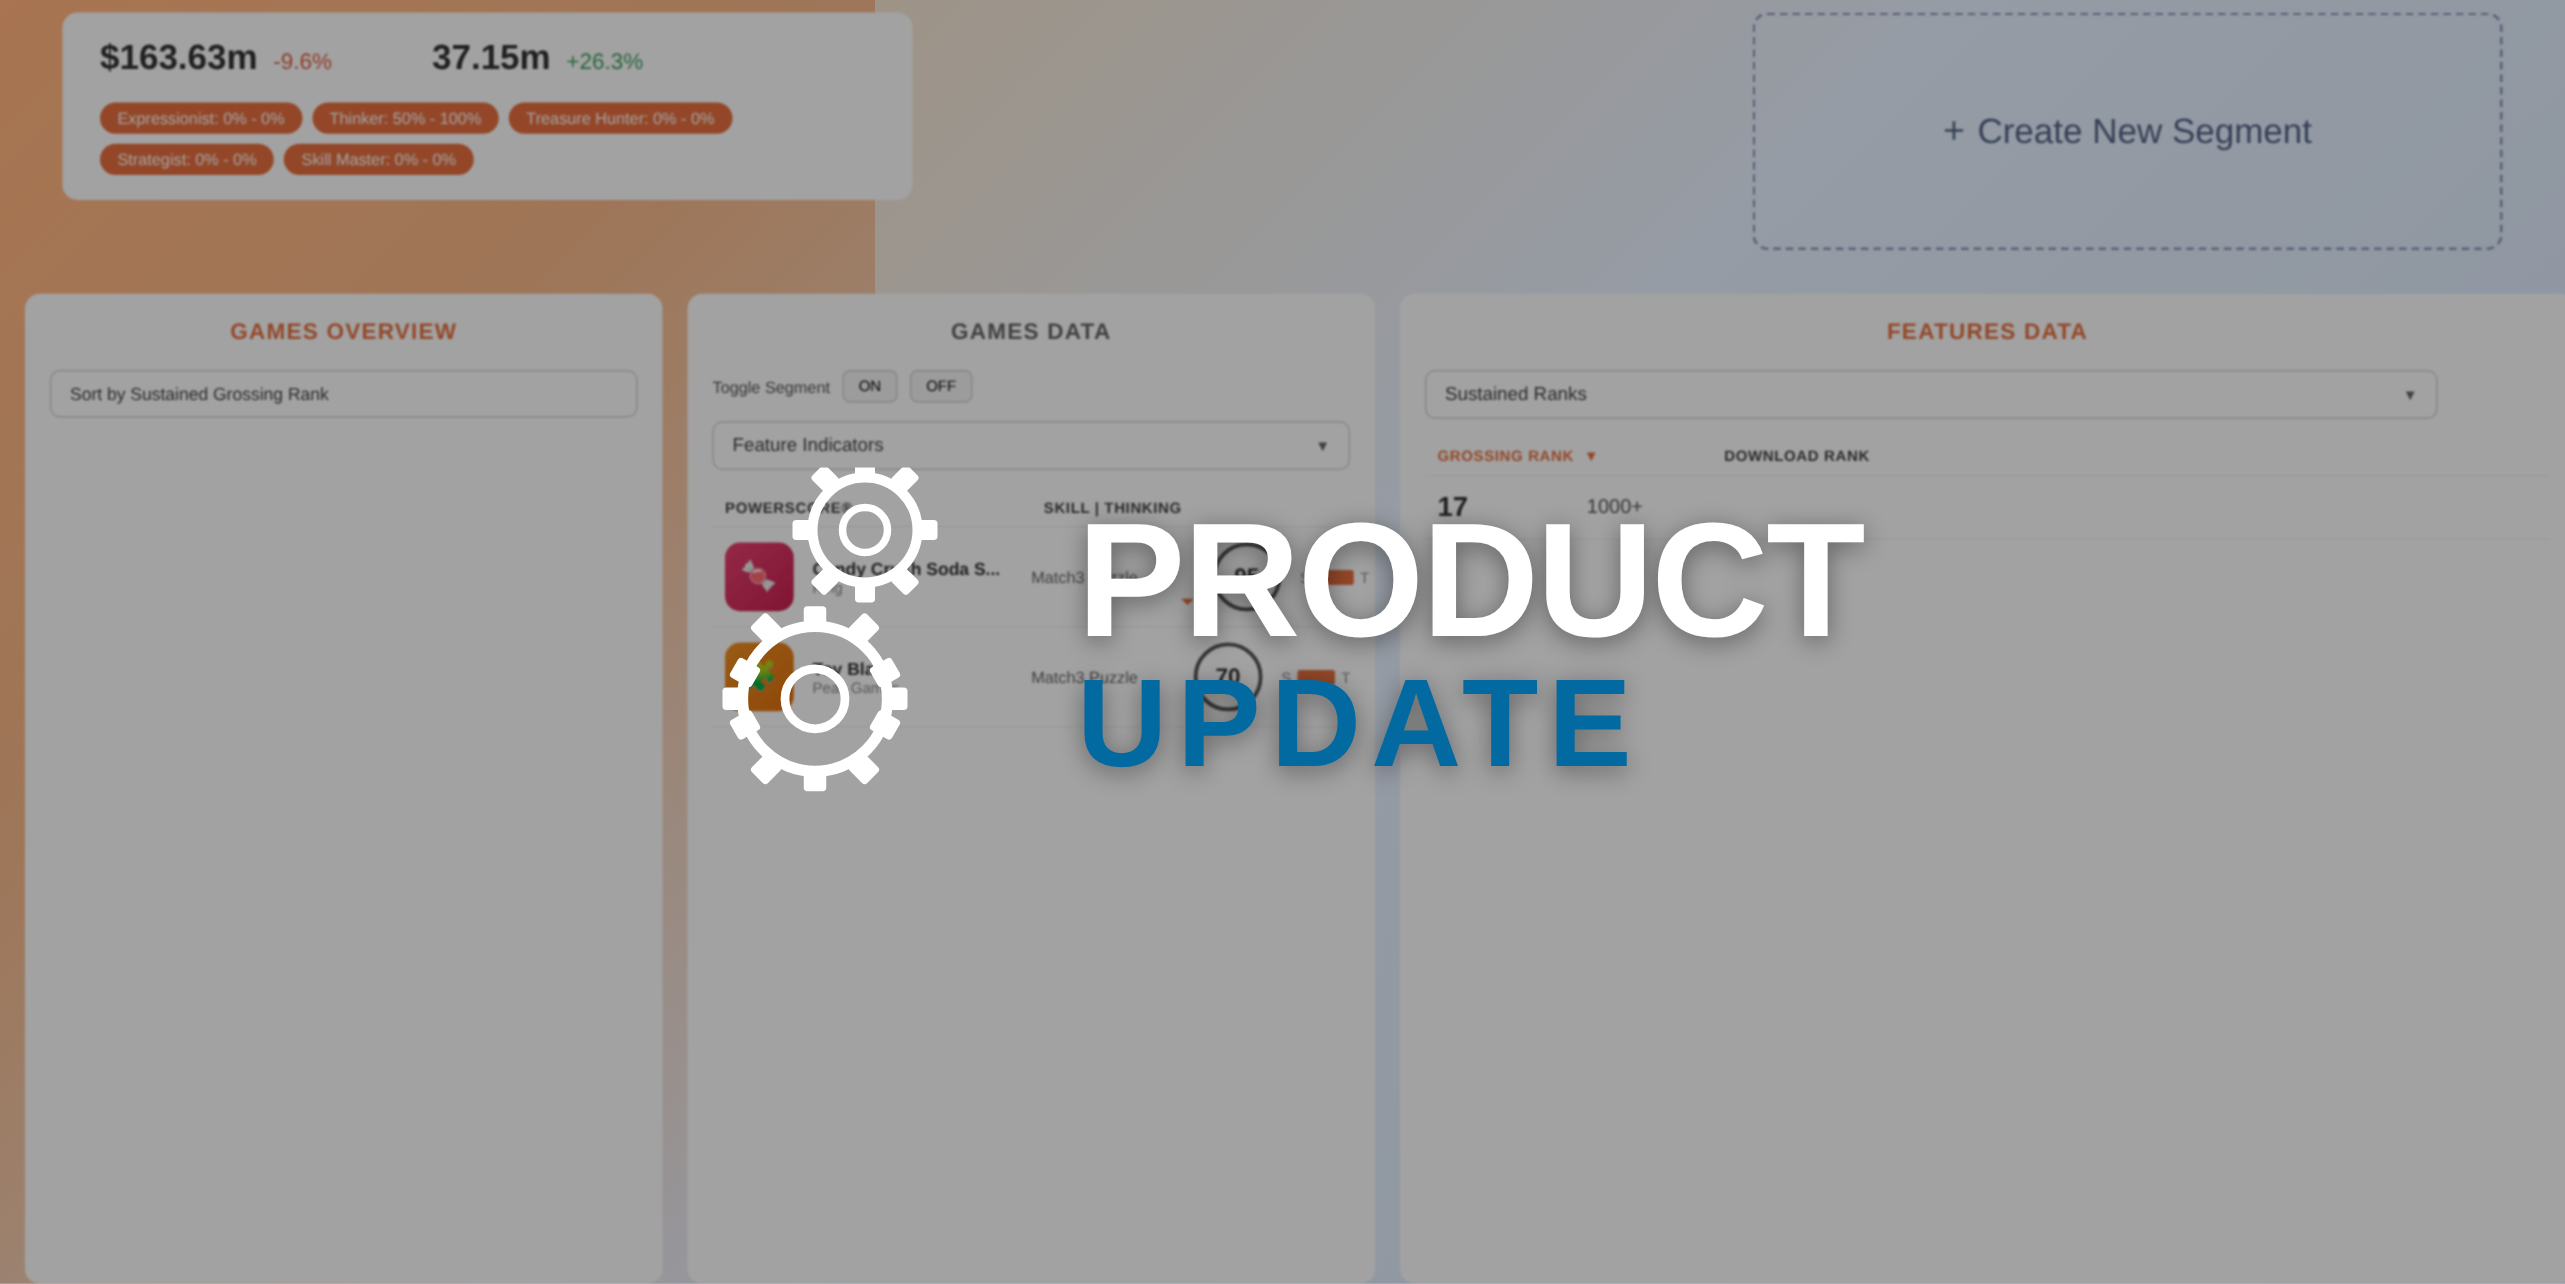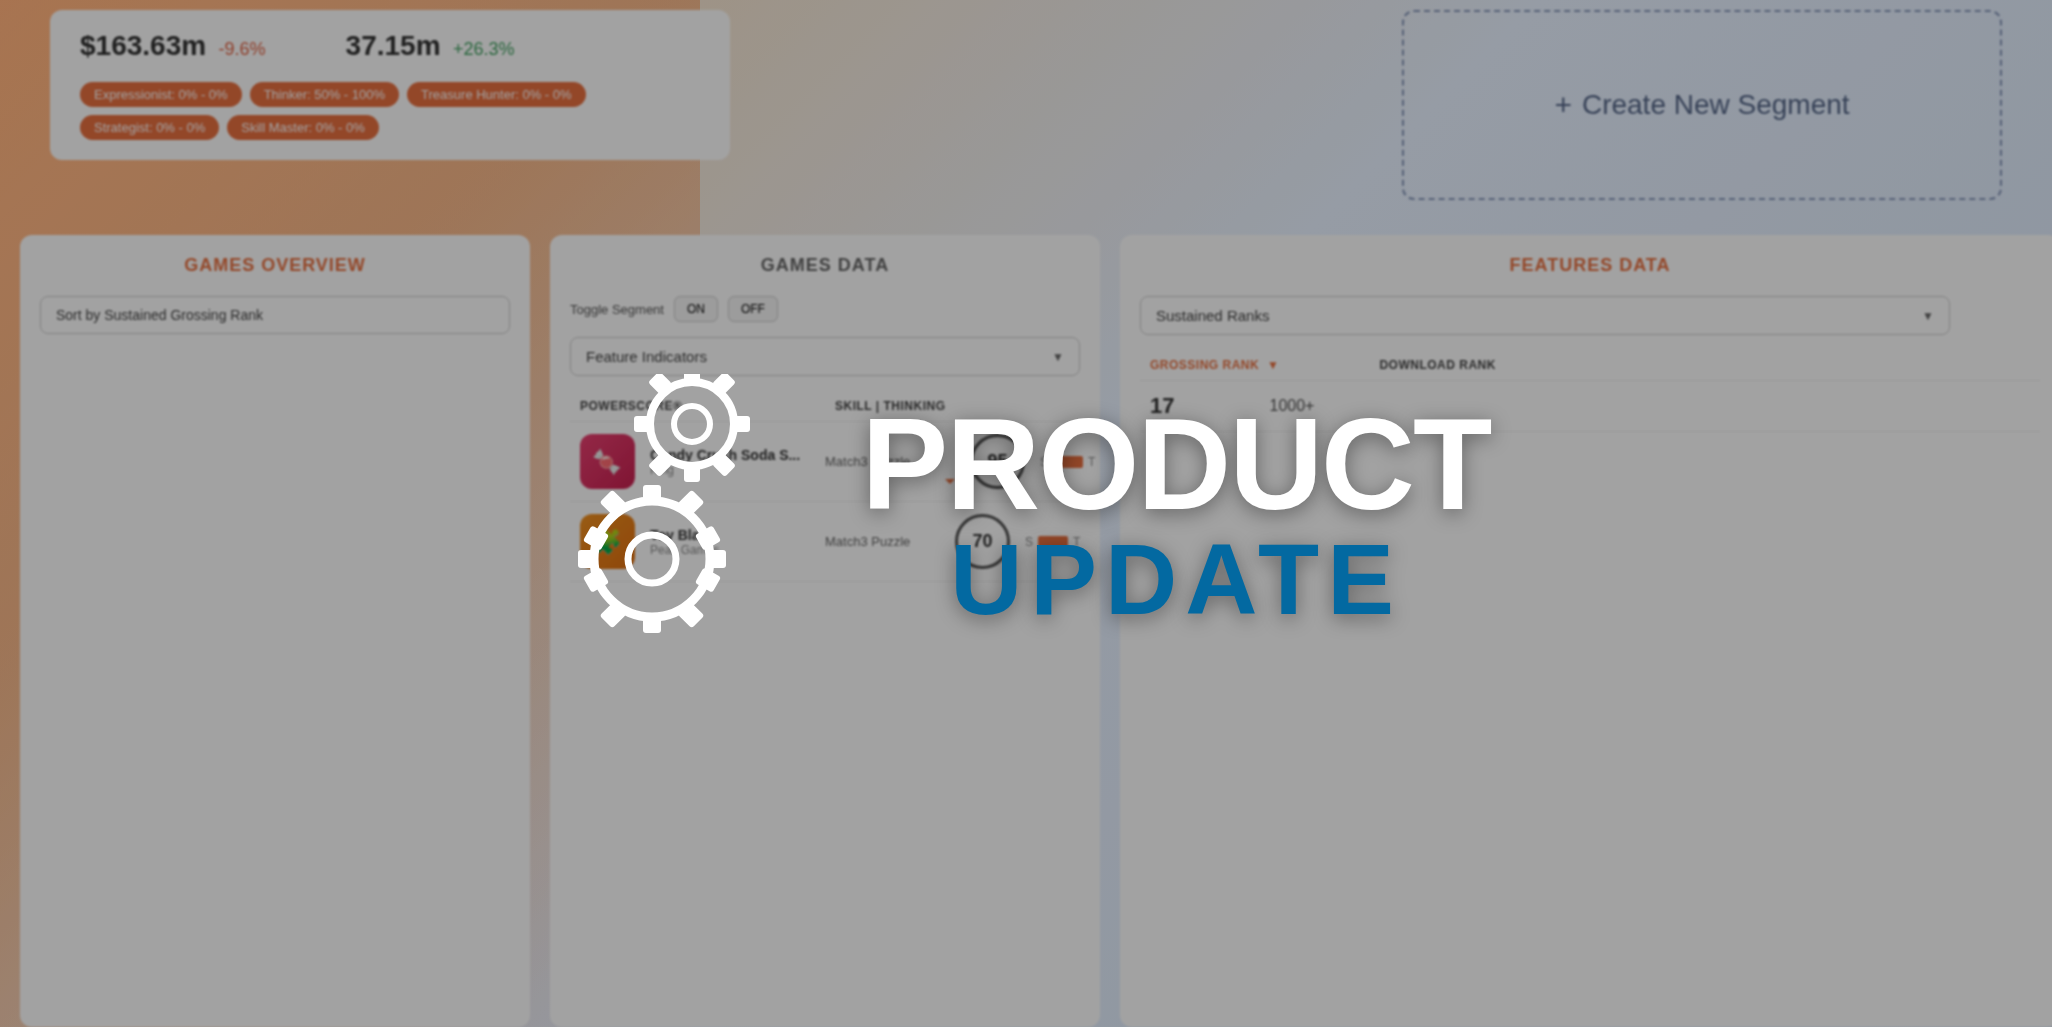--- a/index.html
+++ b/index.html
@@ -378,21 +378,20 @@
     }
 
     .gears-container {
       position: relative;
       width: 240px;
       height: 280px;
       flex-shrink: 0;
     }
 
     .product-update-text {
-      text-align: center;
     }
 
     .product-word {
       display: block;
       font-size: 130px;
       font-weight: 900;
       color: white;
       letter-spacing: -2px;
       line-height: 1;
       text-shadow: 0 4px 20px rgba(0,0,0,0.4);

